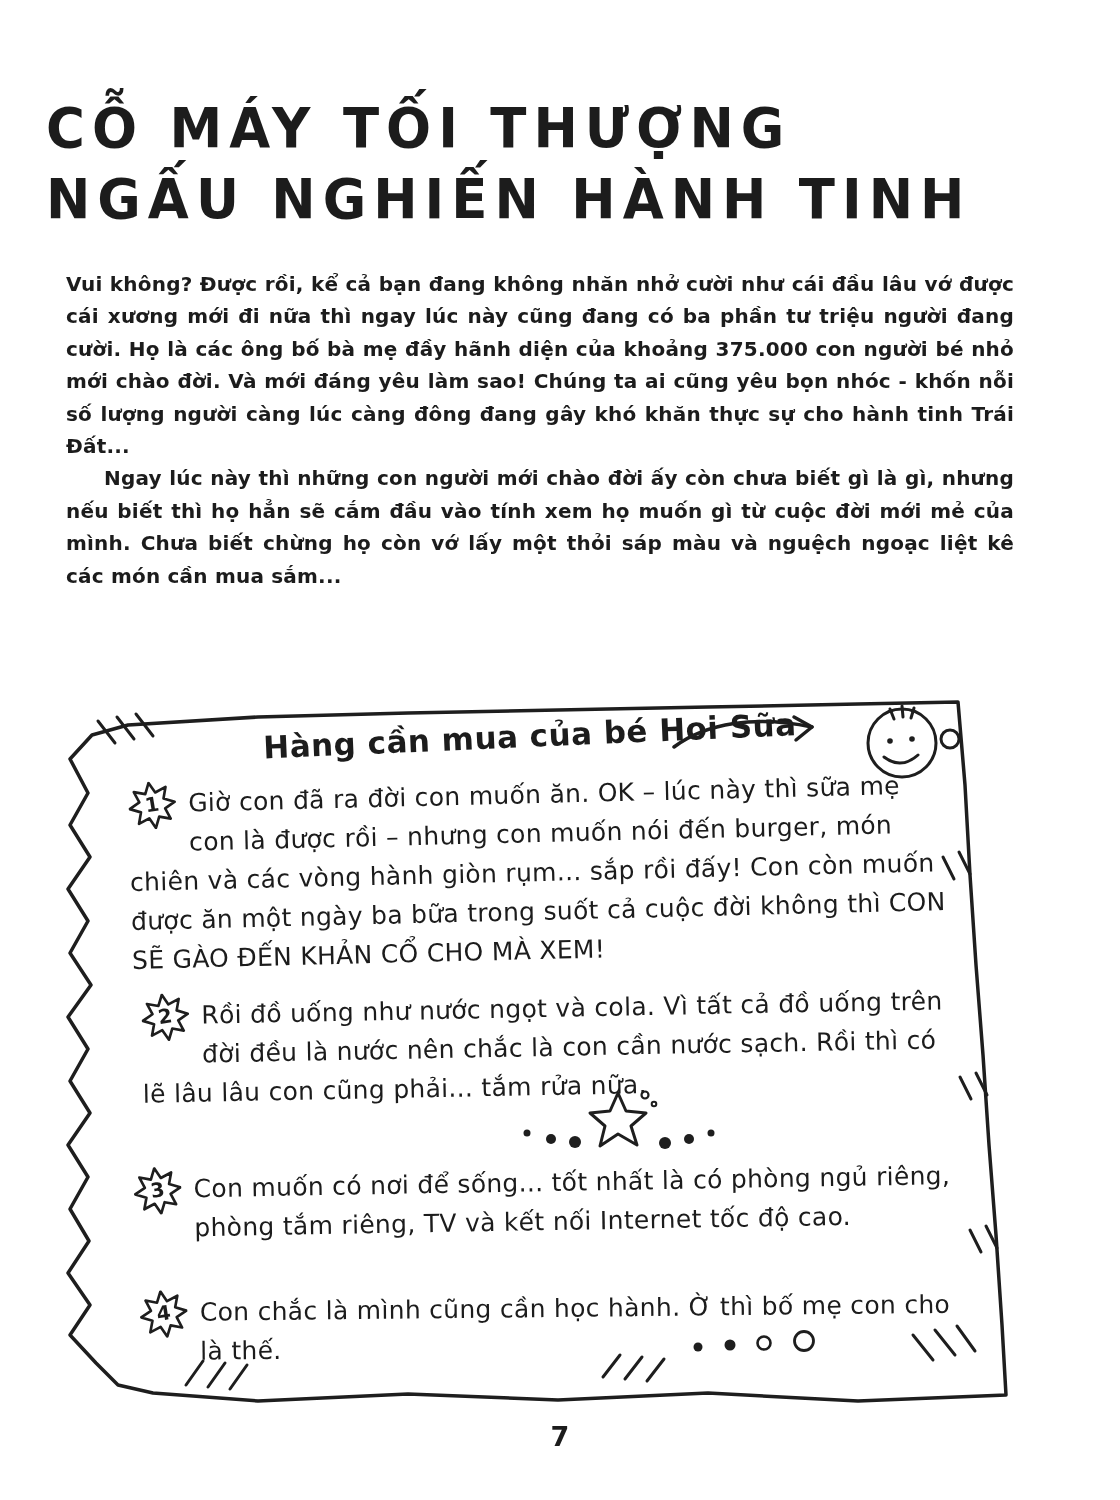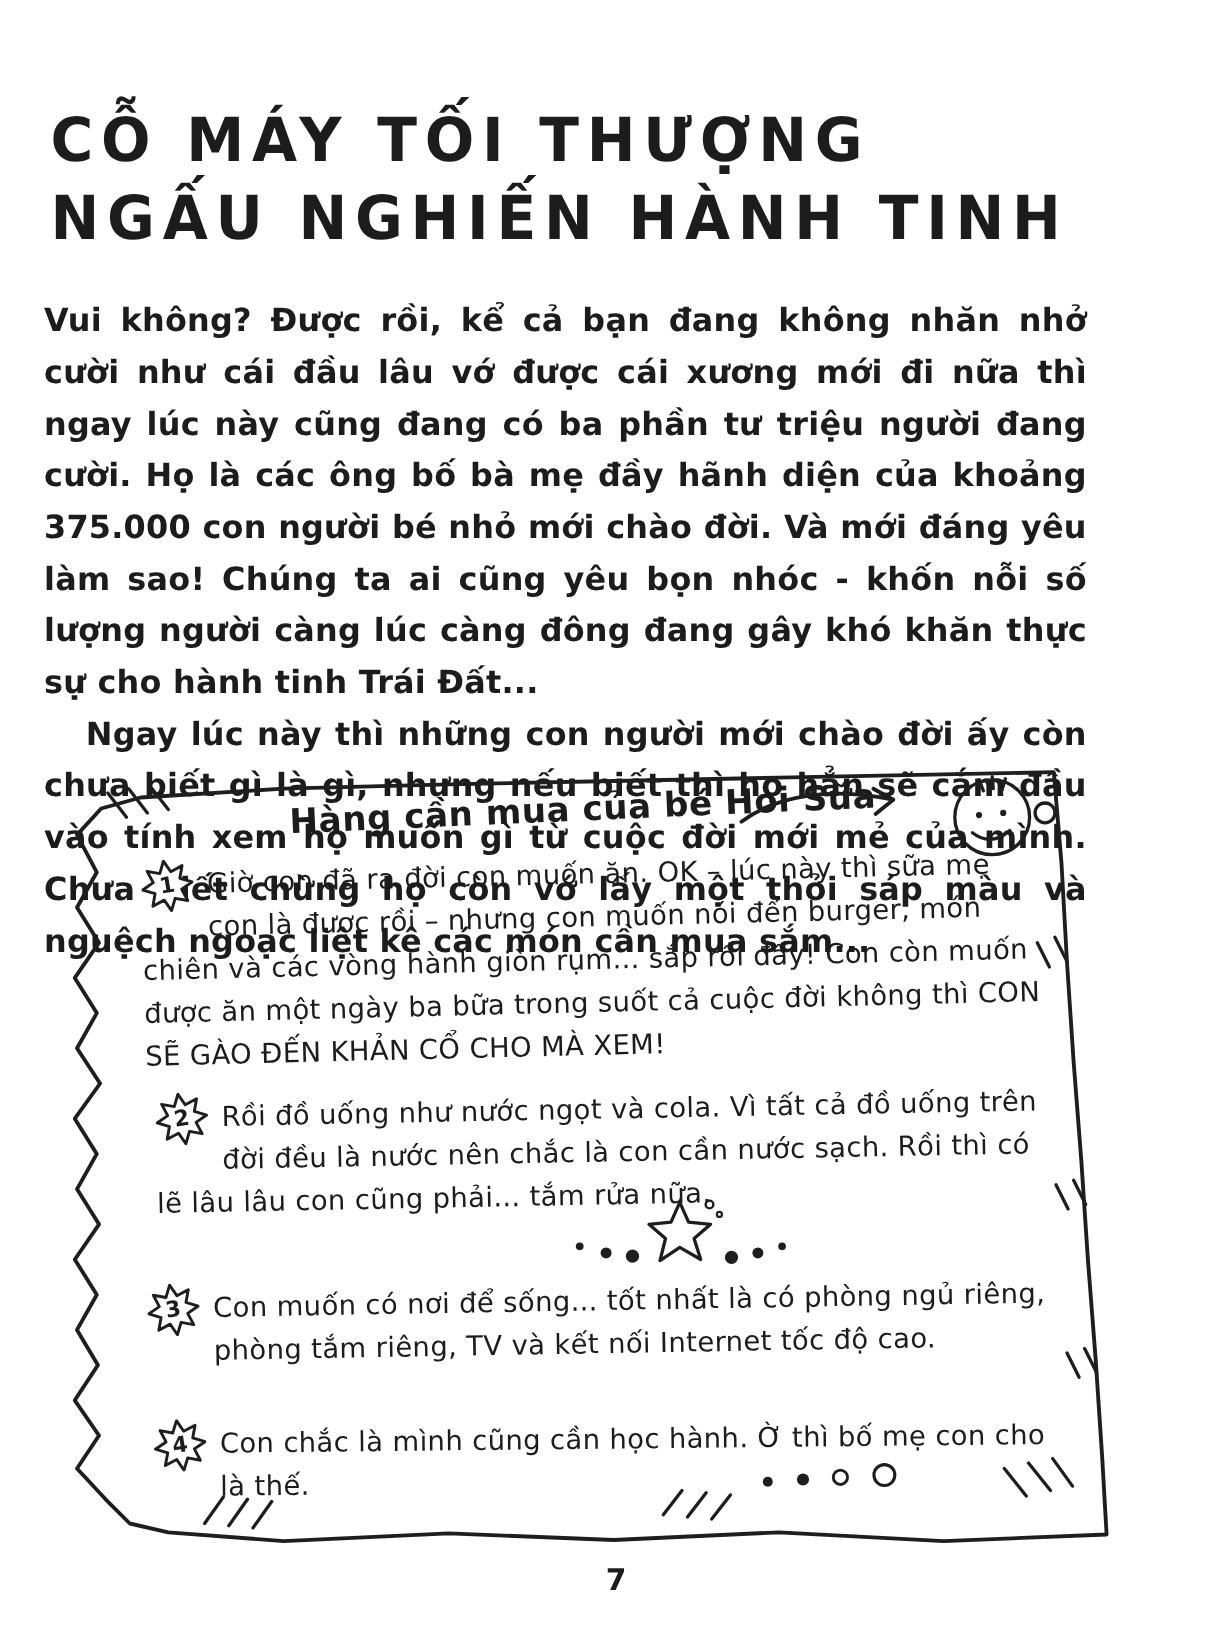--- a/index.html
+++ b/index.html
@@ -7,22 +7,22 @@
     width:1120px; height:1500px; position:relative; overflow:hidden;
     background:#ffffff; color:#1c1c1c;
     font-family:"DejaVu Sans", sans-serif;
   }
   .page-title {
     position:absolute; left:46px; top:96px; width:1020px;
     font-size:53px; font-weight:800; letter-spacing:7px; line-height:1.28;
     transform:scaleY(1.04);
   }
   .body-text {
-    position:absolute; left:40px; top:268px; width:948px;
-    font-size:29px; font-weight:600; line-height:1.62; text-align:justify;
+    position:absolute; left:66px; top:268px; width:948px;
+    font-size:20px; font-weight:600; line-height:1.62; text-align:justify;
     letter-spacing:0.2px;
   }
   .body-text p { margin:0; }
   .body-text p + p { text-indent:38px; }
 
   .list-box { position:absolute; left:58px; top:695px; width:952px; height:715px; }
   .box-border { position:absolute; left:0; top:0; }
 
   .box-title {
     position:absolute; left:205px; top:24px; width:480px;

